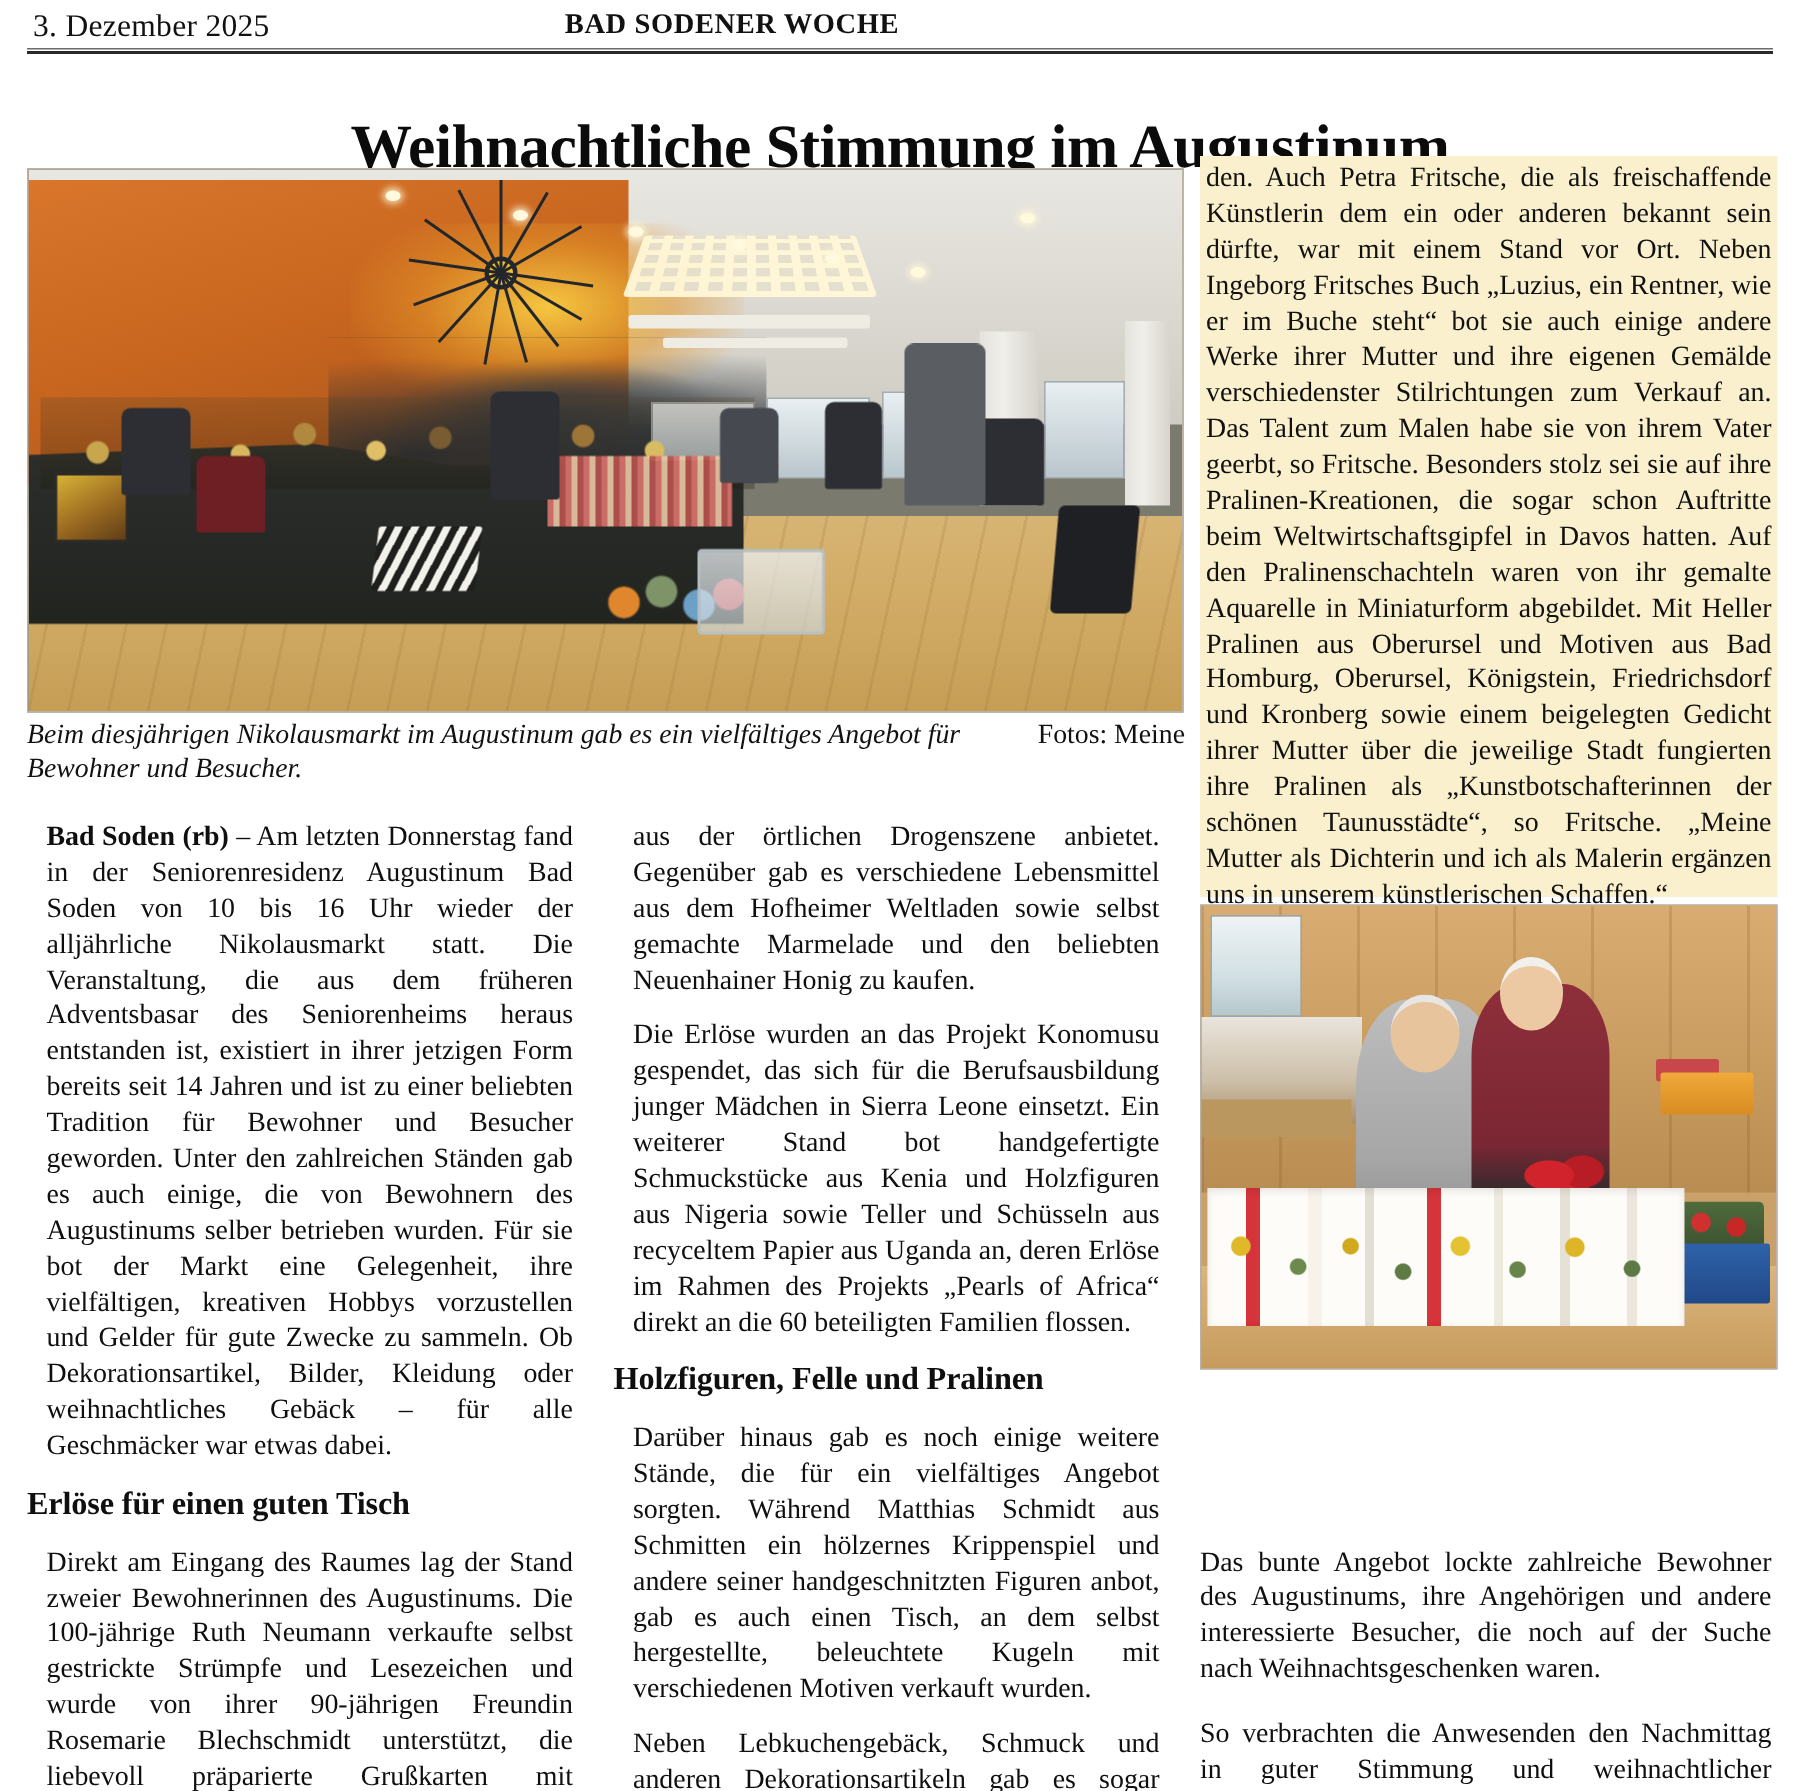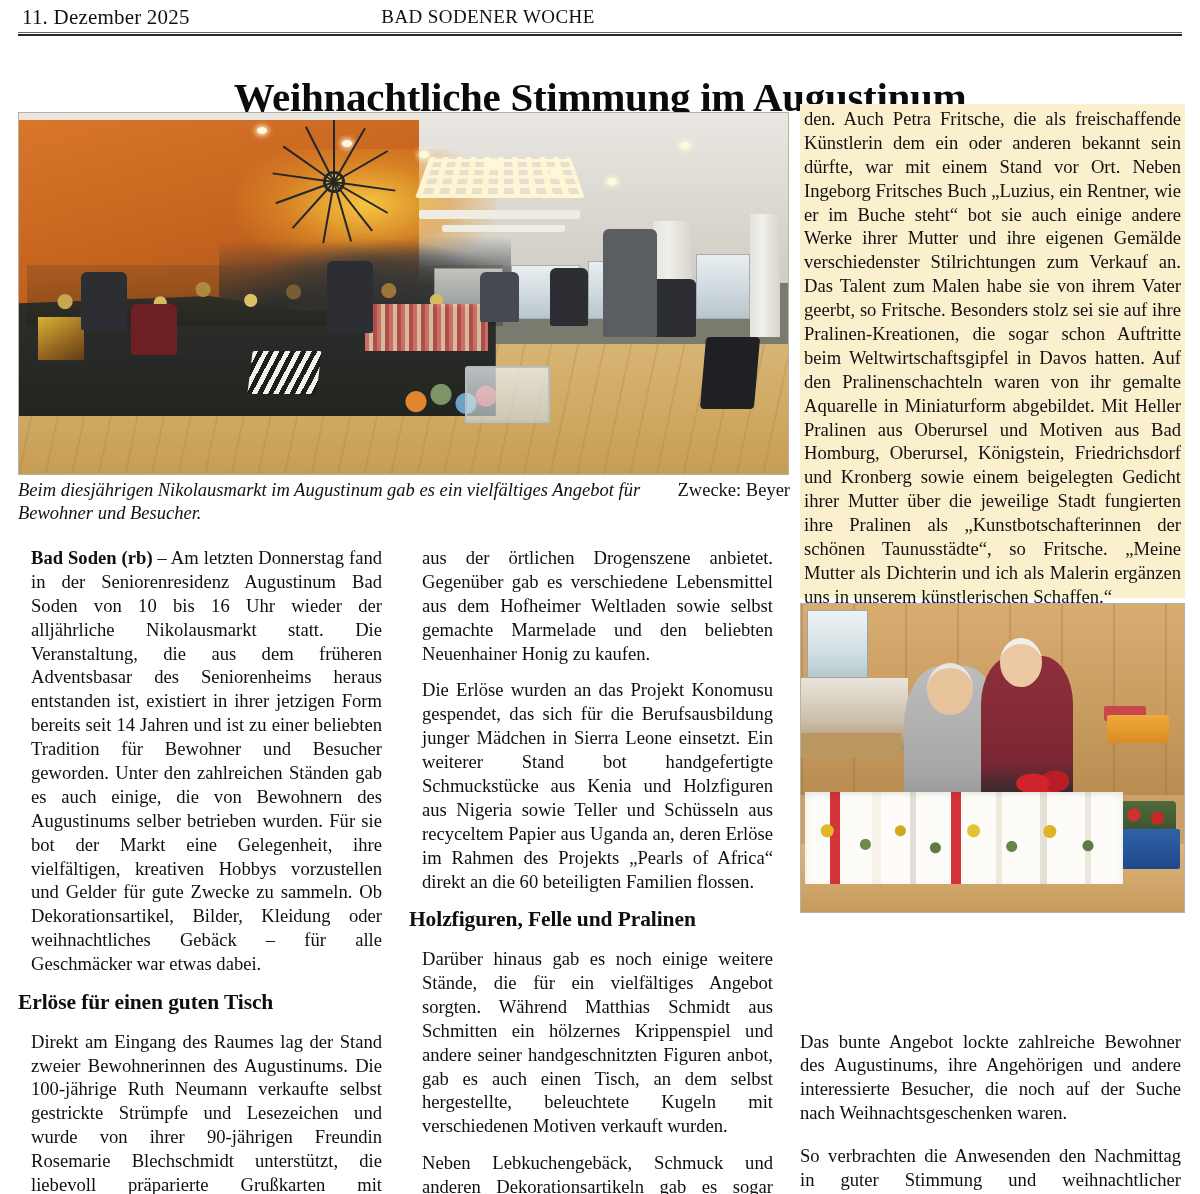--- a/index.html
+++ b/index.html
@@ -42,21 +42,21 @@
     color: #111;
     white-space: nowrap;
   }
   .masthead-title {
     position: absolute;
     left: 0;
     top: 6px;
     width: 976px;
     text-align: center;
     font-size: 19px;
-    font-weight: normal;
+    font-weight: bold;
     letter-spacing: 0.4px;
     color: #111;
   }
   .rule-top {
     position: absolute;
     left: 18px;
     top: 32px;
     width: 1164px;
     height: 4px;
     border-top: 1px solid #6b6b6b;
@@ -477,21 +477,21 @@
     text-align: justify;
     color: #0f0f0f;
   }
 </style>
 </head>
 <body>
 
 <div class="page">
 
   <div class="masthead">
-    <div class="masthead-date">11. Dezember 2025</div>
+    <div class="masthead-date">3. Dezember 2025</div>
     <div class="masthead-title">BAD SODENER WOCHE</div>
   </div>
   <div class="rule-top"></div>
 
   <h1 class="headline">Weihnachtliche Stimmung im Augustinum</h1>
 
   <div class="photo-main">
     <div class="ph-ceiling"></div>
     <div class="ph-wall"></div>
     <div class="ph-wall-glow"></div>
@@ -544,21 +544,21 @@
     <div class="ph-person" style="left:82%;top:46%;width:6%;height:16%;"></div>
     <div class="ph-person" style="left:60%;top:44%;width:5%;height:14%;background:#464a50;"></div>
     <div class="ph-person" style="left:76%;top:32%;width:7%;height:30%;background:#5a5d62;"></div>
 
     <div class="ph-bin-clothes"></div>
     <div class="ph-bin"></div>
     <div class="ph-chair"></div>
   </div>
 
   <div class="caption-main">
-    <span class="credit">Zwecke: Beyer</span>
+    <span class="credit">Fotos: Meine</span>
     <span>Beim diesjährigen Nikolausmarkt im Augustinum gab es ein vielfältiges Angebot für Bewohner und Besucher.</span>
   </div>
 
   <div class="col col-1">
     <p><span class="lead">Bad Soden (rb)</span><span> – Am letzten Donnerstag fand in der Seniorenresidenz Augustinum Bad Soden von 10 bis 16 Uhr wieder der alljährliche Nikolausmarkt statt. Die Veranstaltung, die aus dem früheren Adventsbasar des Seniorenheims heraus entstanden ist, existiert in ihrer jetzigen Form bereits seit 14 Jahren und ist zu einer beliebten Tradition für Bewohner und Besucher geworden. Unter den zahlreichen Ständen gab es auch einige, die von Bewohnern des Augustinums selber betrieben wurden. Für sie bot der Markt eine Gelegenheit, ihre vielfältigen, kreativen Hobbys vorzustellen und Gelder für gute Zwecke zu sammeln. Ob Dekorationsartikel, Bilder, Kleidung oder weihnachtliches Gebäck – für alle Geschmäcker war etwas dabei.</span></p>
     <h2 class="subhead">Erlöse für einen guten Tisch</h2>
     <p>Direkt am Eingang des Raumes lag der Stand zweier Bewohnerinnen des Augustinums. Die 100-jährige Ruth Neumann verkaufte selbst gestrickte Strümpfe und Lesezeichen und wurde von ihrer 90-jährigen Freundin Rosemarie Blechschmidt unterstützt, die liebevoll präparierte Grußkarten mit Weihnachtsmotiven und getrockneten Blüten verkaufte. Der Erlös der Karten ging an die Christliche Hausgemeinschaft Düsseldorf e.V., die seit vielen Jahren Unterstützung für Menschen</p>
   </div>
 
   <div class="col col-2">

